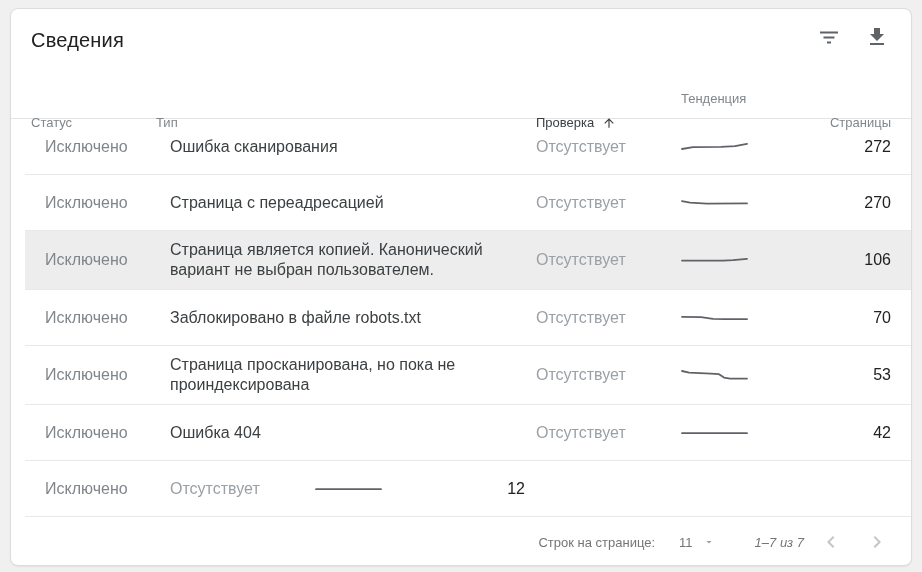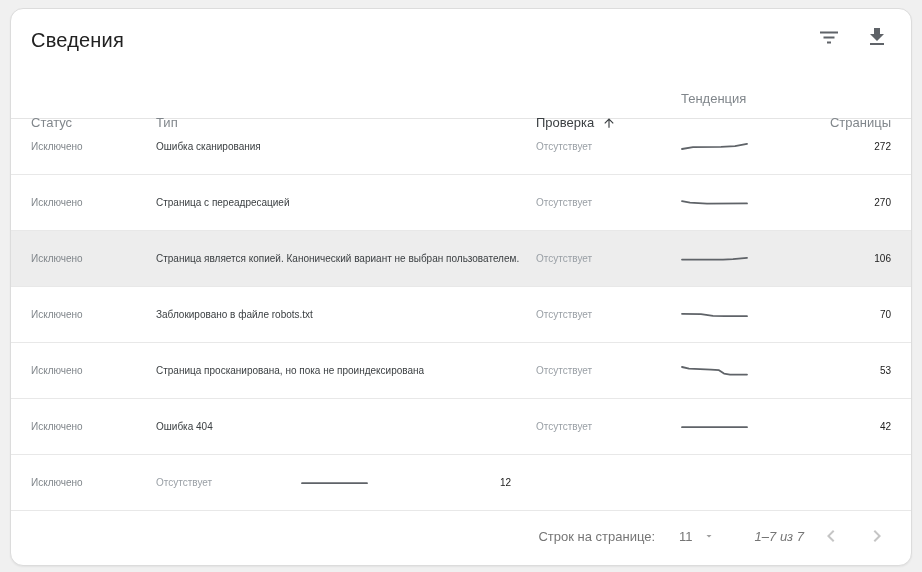--- a/index.html
+++ b/index.html
@@ -7,21 +7,21 @@
     width: 922px; height: 572px;
     background: #f0f0f0;
     font-family: "Liberation Sans", sans-serif;
     overflow: hidden;
   }
   .card {
     position: absolute;
     left: 10px; top: 8px; right: 10px; bottom: 6px;
     background: #ffffff;
     border: 1px solid #dcdcdc;
-    border-radius: 13px;
+    border-radius: 8px;
     box-shadow: 0 1px 2px rgba(0,0,0,0.06);
     overflow: hidden;
   }
   .card-header {
     position: relative;
     height: 70px;
     padding: 20px 20px 0 20px;
   }
   .card-title {
     font-size: 20px;
@@ -68,22 +68,23 @@
     gap: 8px;
   }
   .sort-arrow svg { display: block; }
 
   .row {
     display: flex;
     align-items: center;
     padding: 9px 20px;
     min-height: 56px;
     border-bottom: 1px solid #e8e8e8;
-    font-size: 10px;
+    font-size: 16px;
     cursor: pointer;
+    margin-left: 14px;
   }
   .row.highlighted { background: #ededed; }
   .cell-status   { color: #80868b; }
   .cell-type     { color: #3c4043; line-height: 20px; }
   .cell-validation { color: #9aa0a6; }
   .cell-pages    { color: #212121; }
   .cell-trend svg { display: block; }
 
   
   .tfoot {

